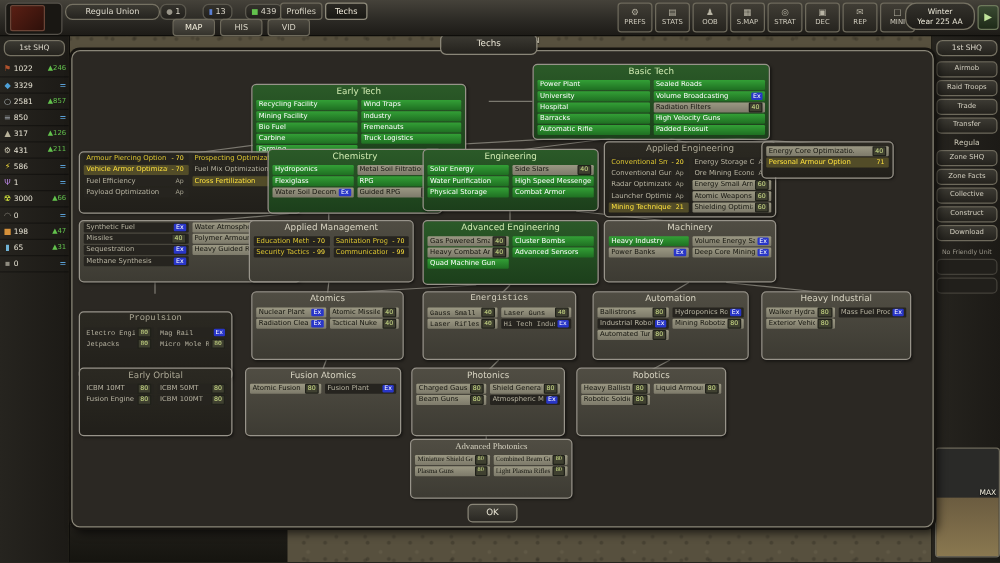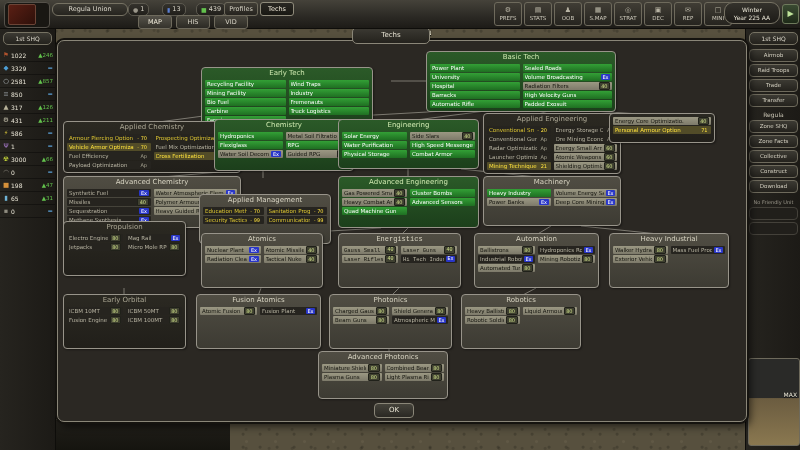--- a/index.html
+++ b/index.html
@@ -361,21 +361,20 @@
               <div class="item green">
                 <span class="lbl">High Velocity Guns</span>
               </div>
               <div class="item green">
                 <span class="lbl">Padded Exosuit</span>
               </div>
             </div>
           </div>
         </div>
         <div class="tech-box dark" style="left: 5px; top: 80px; width: 178px; min-height: 50px;">
-          <h4>Applied Chemistry</h4>
           <div class="cols">
             <div class="col">
               <div class="item yellow">
                 <span class="lbl">Armour Piercing Option</span>
                 <span class="badge ynum">- 70</span>
               </div>
               <div class="item yellowhl">
                 <span class="lbl">Vehicle Armor Optimizat.</span>
                 <span class="badge ynum">- 70</span>
               </div>
@@ -520,21 +519,20 @@
                 <span class="badge num">40</span>
               </div>
               <div class="item yellowhl">
                 <span class="lbl">Personal Armour Option</span>
                 <span class="badge ynum">71</span>
               </div>
             </div>
           </div>
         </div>
         <div class="tech-box gray" style="left: 5px; top: 135px; width: 178px; min-height: 50px;">
-          <h4>Advanced Chemistry</h4>
           <div class="cols">
             <div class="col">
               <div class="item dark">
                 <span class="lbl">Synthetic Fuel</span>
                 <span class="badge blue">Ex</span>
               </div>
               <div class="item dark">
                 <span class="lbl">Missiles</span>
                 <span class="badge num">40</span>
               </div>
@@ -556,21 +554,21 @@
                 <span class="lbl">Polymer Armour</span>
                 <span class="badge num">60</span>
               </div>
               <div class="item gray">
                 <span class="lbl">Heavy Guided RPG</span>
                 <span class="badge num">60</span>
               </div>
             </div>
           </div>
         </div>
-        <div class="tech-box gray" style="left: 141px; top: 153px; width: 132px; min-height: 50px;">
+        <div class="tech-box gray" style="left: 141px; top: 135px; width: 132px; min-height: 50px;">
           <h4>Applied Management</h4>
           <div class="cols">
             <div class="col">
               <div class="item yellow">
                 <span class="lbl">Education Methods</span>
                 <span class="badge ynum">- 70</span>
               </div>
               <div class="item yellow">
                 <span class="lbl">Security Tactics</span>
                 <span class="badge ynum">- 99</span>
@@ -631,21 +629,21 @@
                 <span class="lbl">Volume Energy Saving</span>
                 <span class="badge blue">Ex</span>
               </div>
               <div class="item gray">
                 <span class="lbl">Deep Core Mining</span>
                 <span class="badge blue">Ex</span>
               </div>
             </div>
           </div>
         </div>
-        <div class="tech-box dark" style="left: 5px; top: 180px; width: 123px; min-height: 55px;">
+        <div class="tech-box dark" style="left: 5px; top: 208px; width: 123px; min-height: 55px; font-family: Liberation Mono, monospace;">
           <h4>Propulsion</h4>
           <div class="cols">
             <div class="col">
               <div class="item dark">
                 <span class="lbl">Electro Engines</span>
                 <span class="badge num">80</span>
               </div>
               <div class="item dark">
                 <span class="lbl">Jetpacks</span>
                 <span class="badge num">80</span>
@@ -844,21 +842,21 @@
               </div>
             </div>
             <div class="col">
               <div class="item gray">
                 <span class="lbl">Liquid Armour</span>
                 <span class="badge num">80</span>
               </div>
             </div>
           </div>
         </div>
-        <div class="tech-box gray" style="left: 260px; top: 310px; width: 130px; min-height: 48px;">
+        <div class="tech-box gray" style="left: 270px; top: 310px; width: 130px; min-height: 48px; font-family: Liberation Serif, serif;">
           <h4>Advanced Photonics</h4>
           <div class="cols">
             <div class="col">
               <div class="item gray">
                 <span class="lbl">Miniature Shield Generat.</span>
                 <span class="badge num">80</span>
               </div>
               <div class="item gray">
                 <span class="lbl">Plasma Guns</span>
                 <span class="badge num">80</span>

